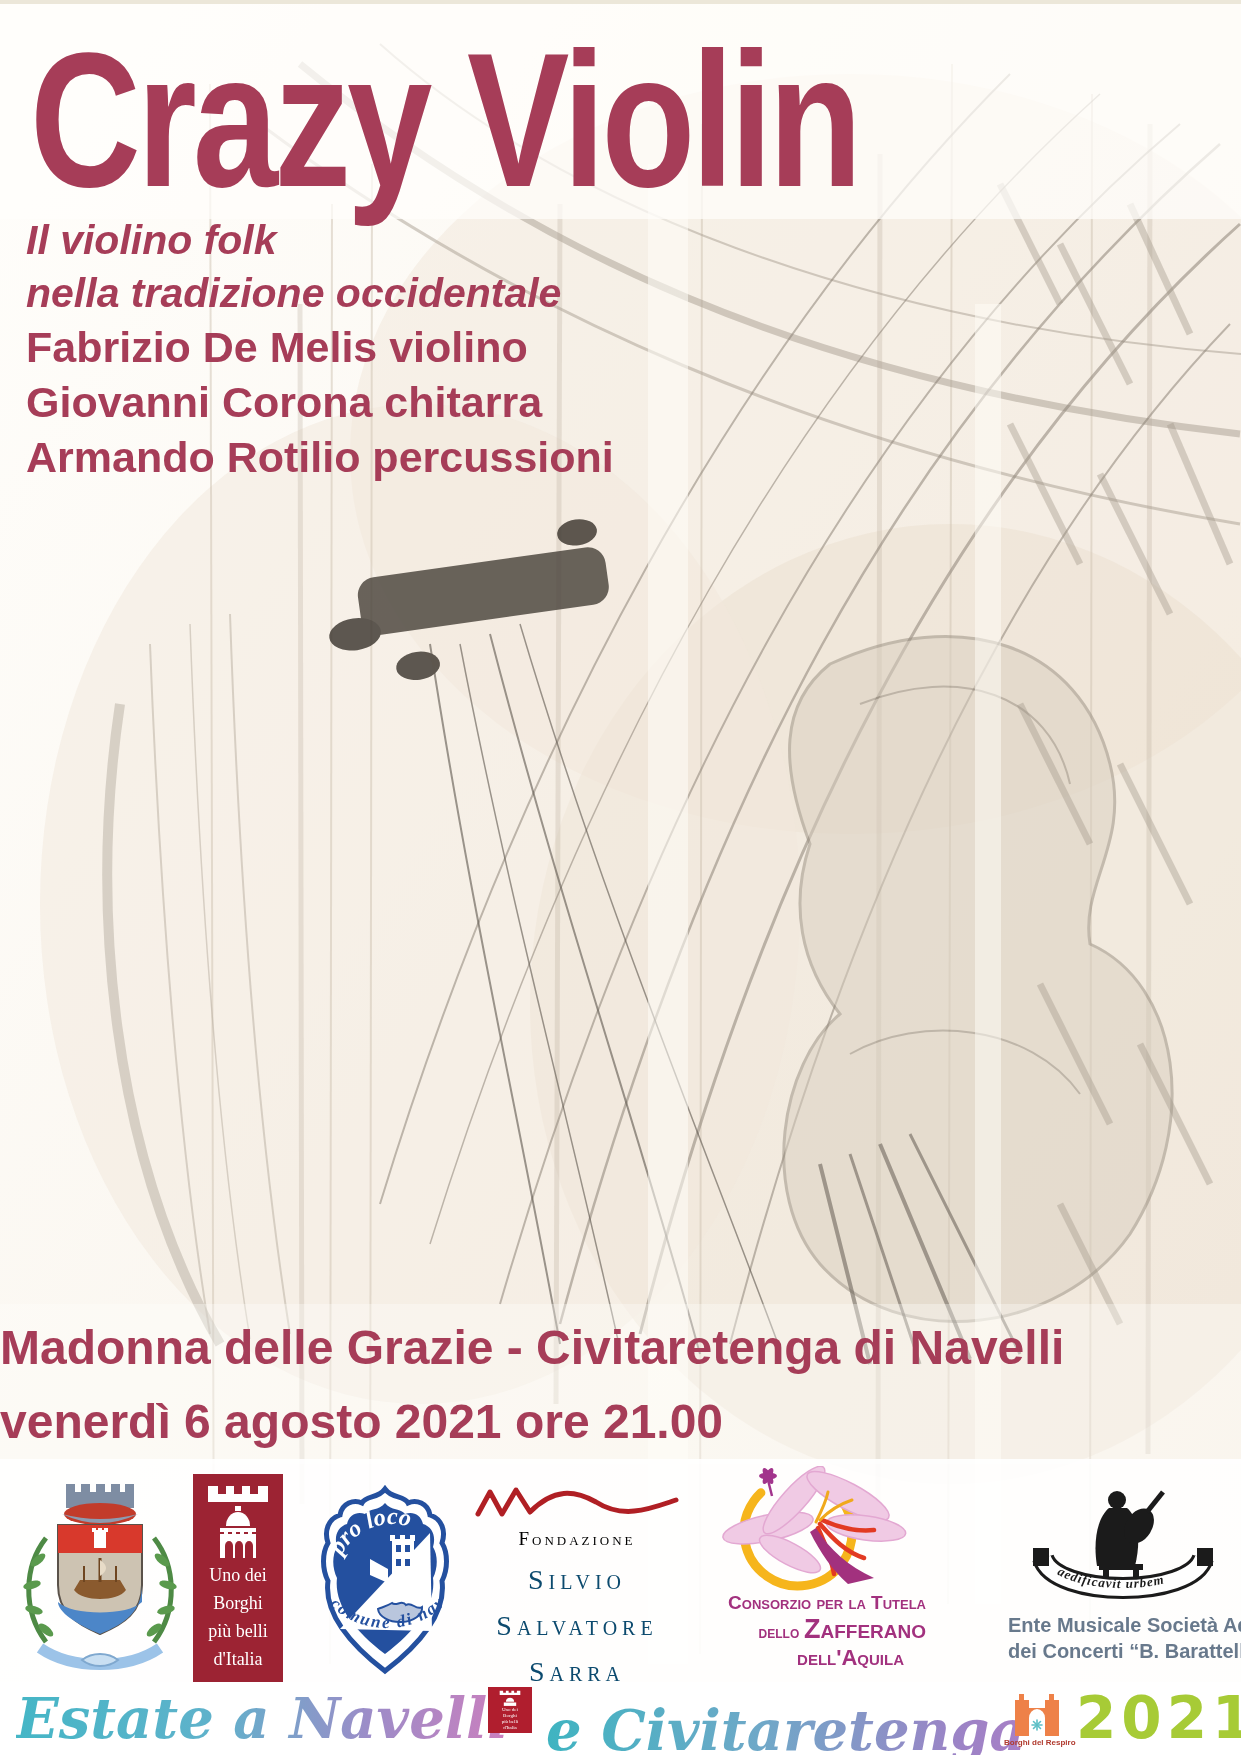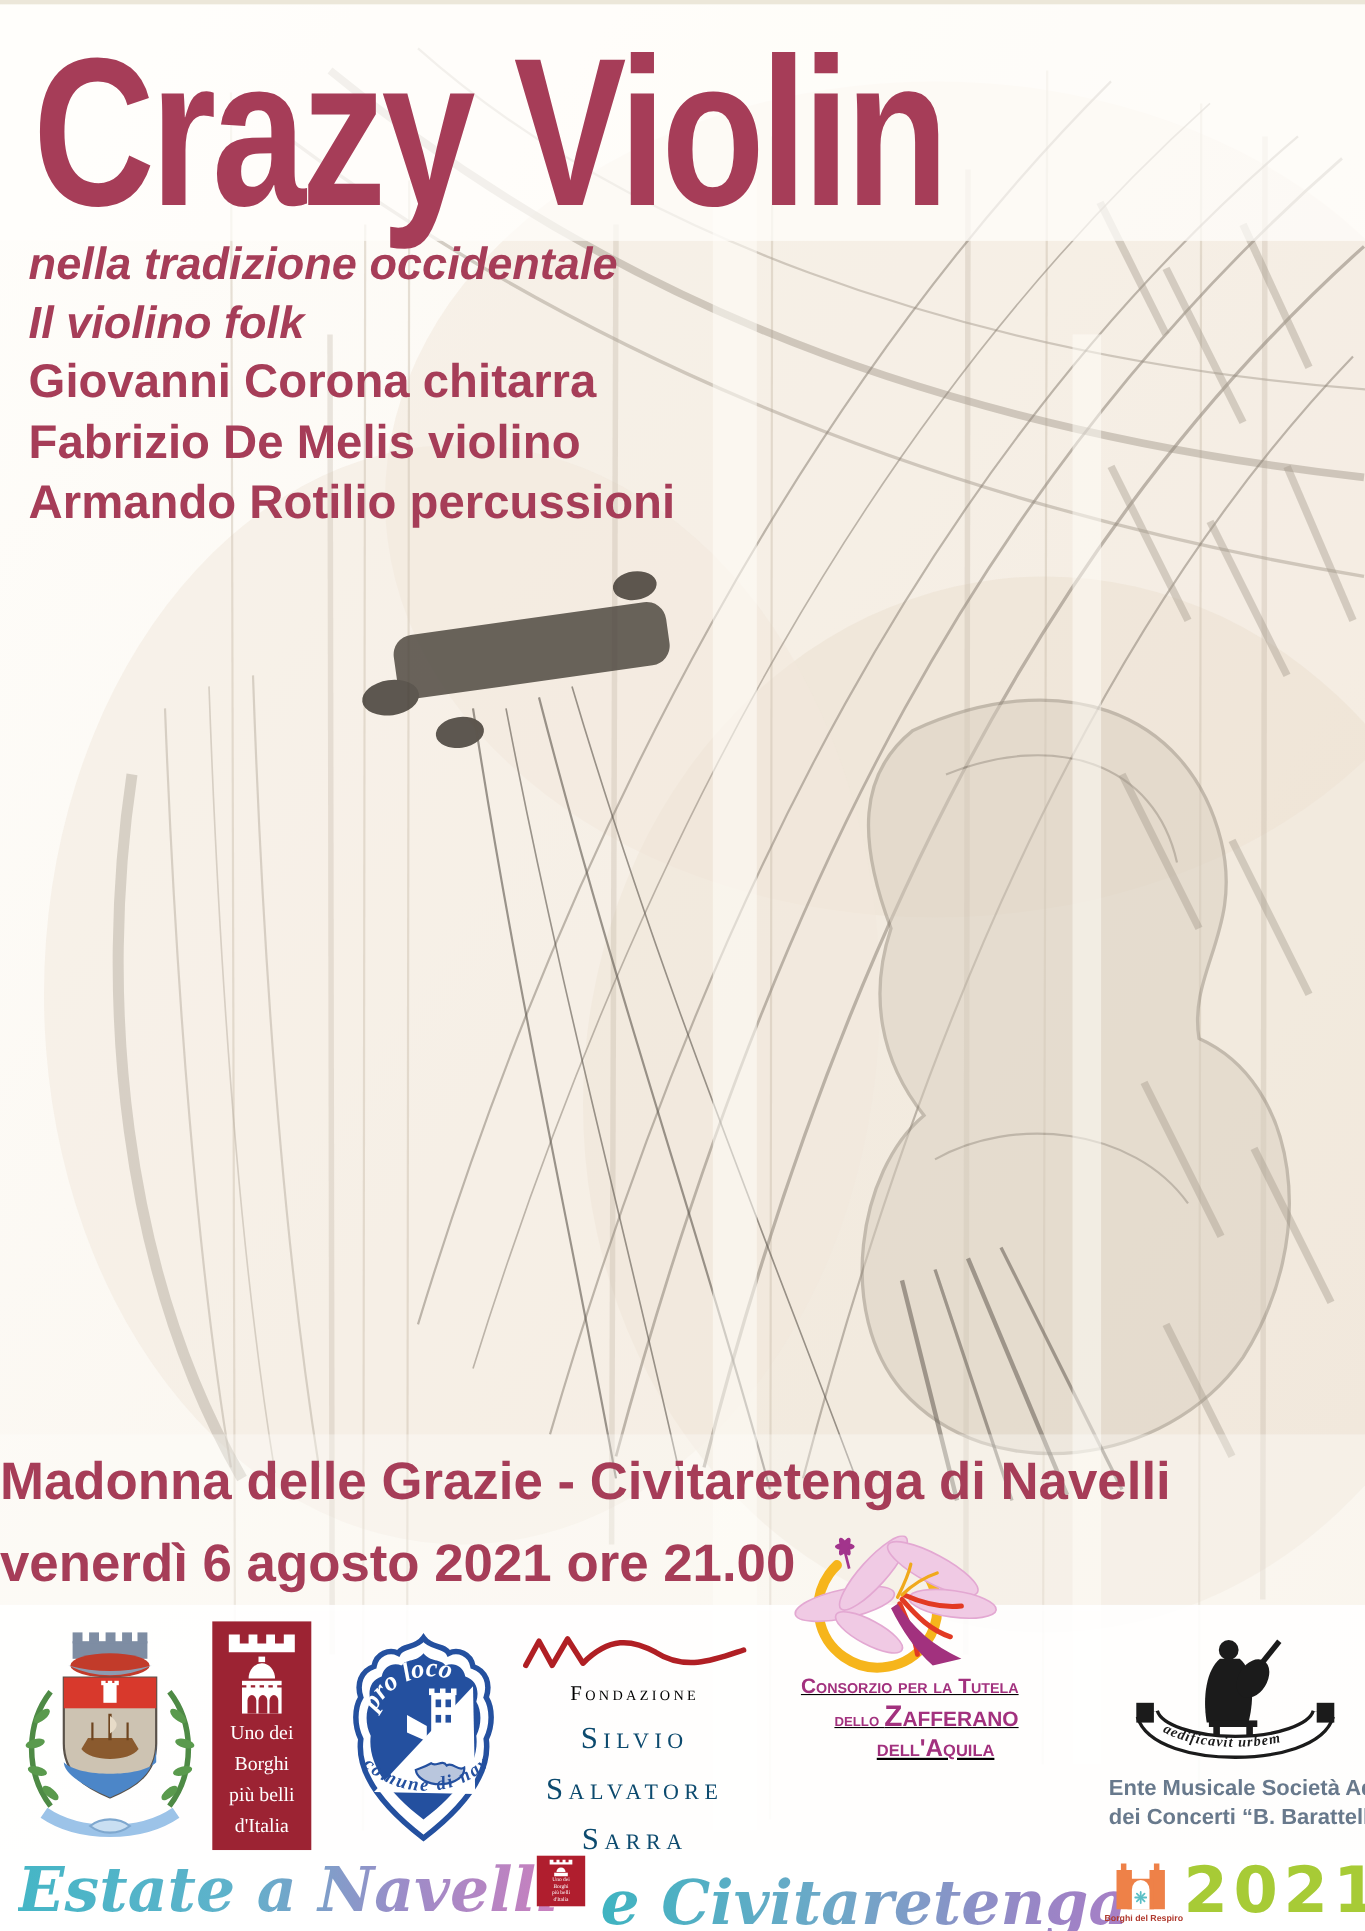--- a/index.html
+++ b/index.html
@@ -37,21 +37,21 @@
   .borghi-text{margin-top:6px;text-align:center;color:#ffffff;
                font-family:"Liberation Serif",serif;font-size:18px;line-height:22px;}
 
   .proloco{left:312px;top:1477px;width:146px;height:198px;}
 
   .fondazione{left:468px;top:1478px;width:218px;height:196px;text-align:center;
               font-family:"Liberation Serif",serif;}
   .fond-title{font-variant:small-caps;font-size:19px;letter-spacing:3px;color:#000000;margin-top:2px;}
   .fond-name{font-variant:small-caps;font-size:28px;letter-spacing:5px;color:#0c4a6e;margin-top:14px;}
 
-  .consorzio{left:698px;top:1392px;width:234px;height:216px;text-decoration:underline;}
+  .consorzio{left:698px;top:1462px;width:234px;height:216px;}
   .cons-text{margin-top:-4px;text-align:right;padding-right:6px;color:#A2317E;
              font-weight:bold;font-variant:small-caps;line-height:1.15;}
   .cons-l1{font-size:19px;}
   .cons-l2 .sm{font-size:17px;}
   .cons-l2 .bg{font-size:27px;}
   .cons-l3{font-size:22px;padding-right:22px;}
 
   .barattelli{left:1008px;top:1482px;width:230px;height:176px;text-align:center;}
   .bar-caption{font-size:20px;line-height:26px;font-weight:bold;color:#68798C;margin-top:4px;white-space:nowrap;}
 
@@ -173,24 +173,24 @@
     <rect x="648" y="160" width="40" height="1500" fill="#fffdf8" opacity="0.55"></rect>
     <rect x="975" y="300" width="26" height="1300" fill="#fffdf8" opacity="0.5"></rect>
     <rect x="0" y="0" width="1241" height="215" fill="#fffefb" opacity="0.72"></rect>
     <rect x="0" y="1300" width="1241" height="160" fill="#fffefb" opacity="0.35"></rect>
     <rect x="0" y="1455" width="1241" height="300" fill="#ffffff" opacity="0.9"></rect>
   </svg>
 
   <h1 class="title">Crazy Violin</h1>
 
   <div class="sub-block">
+    <div class="sub-line it">Il violino folk</div>
     <div class="sub-line it">nella tradizione occidentale</div>
-    <div class="sub-line it">Il violino folk</div>
+    <div class="perf-line">Fabrizio De Melis violino</div>
     <div class="perf-line">Giovanni Corona chitarra</div>
-    <div class="perf-line">Fabrizio De Melis violino</div>
     <div class="perf-line">Armando Rotilio percussioni</div>
   </div>
 
   <div class="venue">Madonna delle Grazie - Civitaretenga di Navelli</div>
   <div class="datetime">venerdì 6 agosto 2021 ore 21.00</div>
 
   <div class="logo-box crest">
     <svg width="176" height="214" viewBox="0 0 176 214">
 
       <g>

